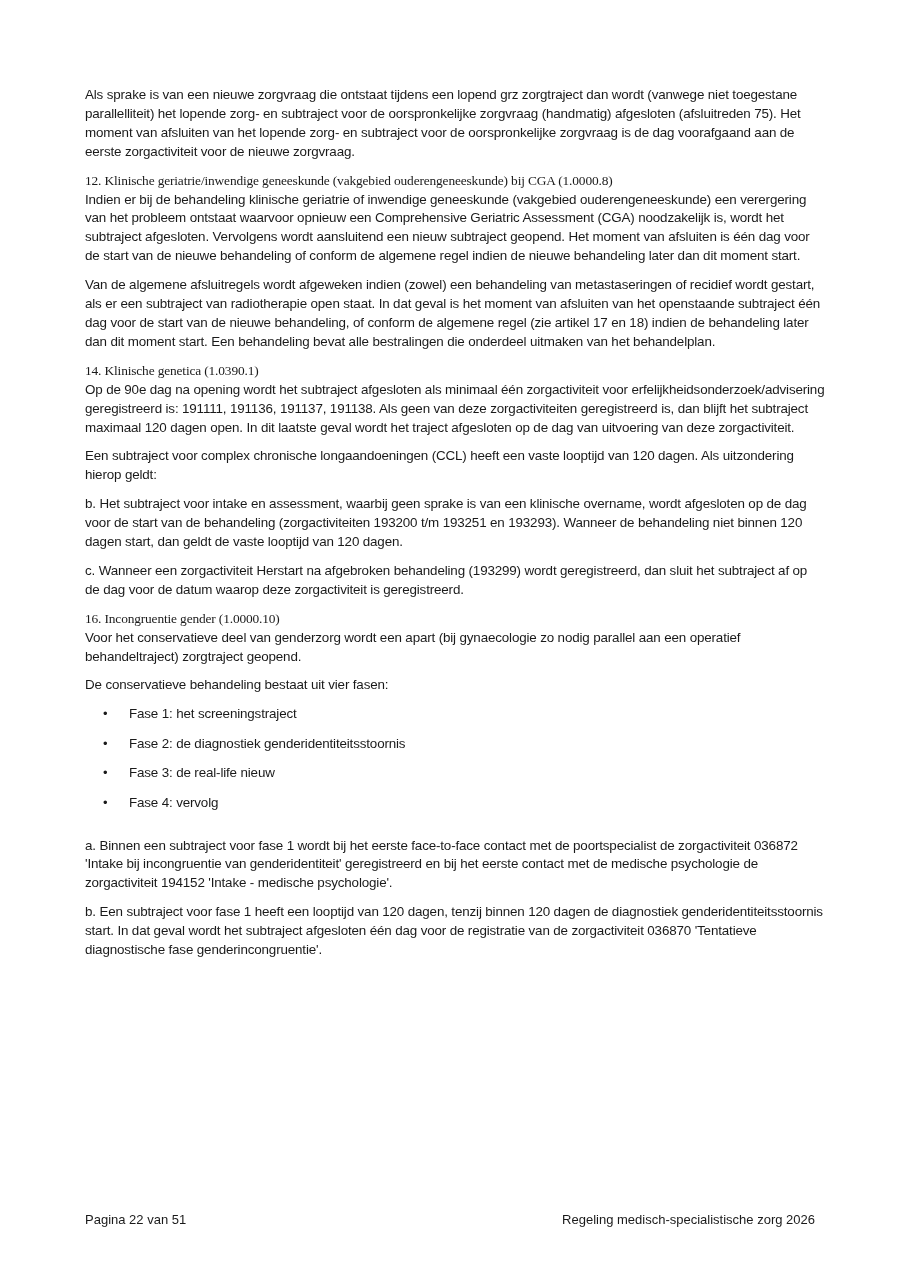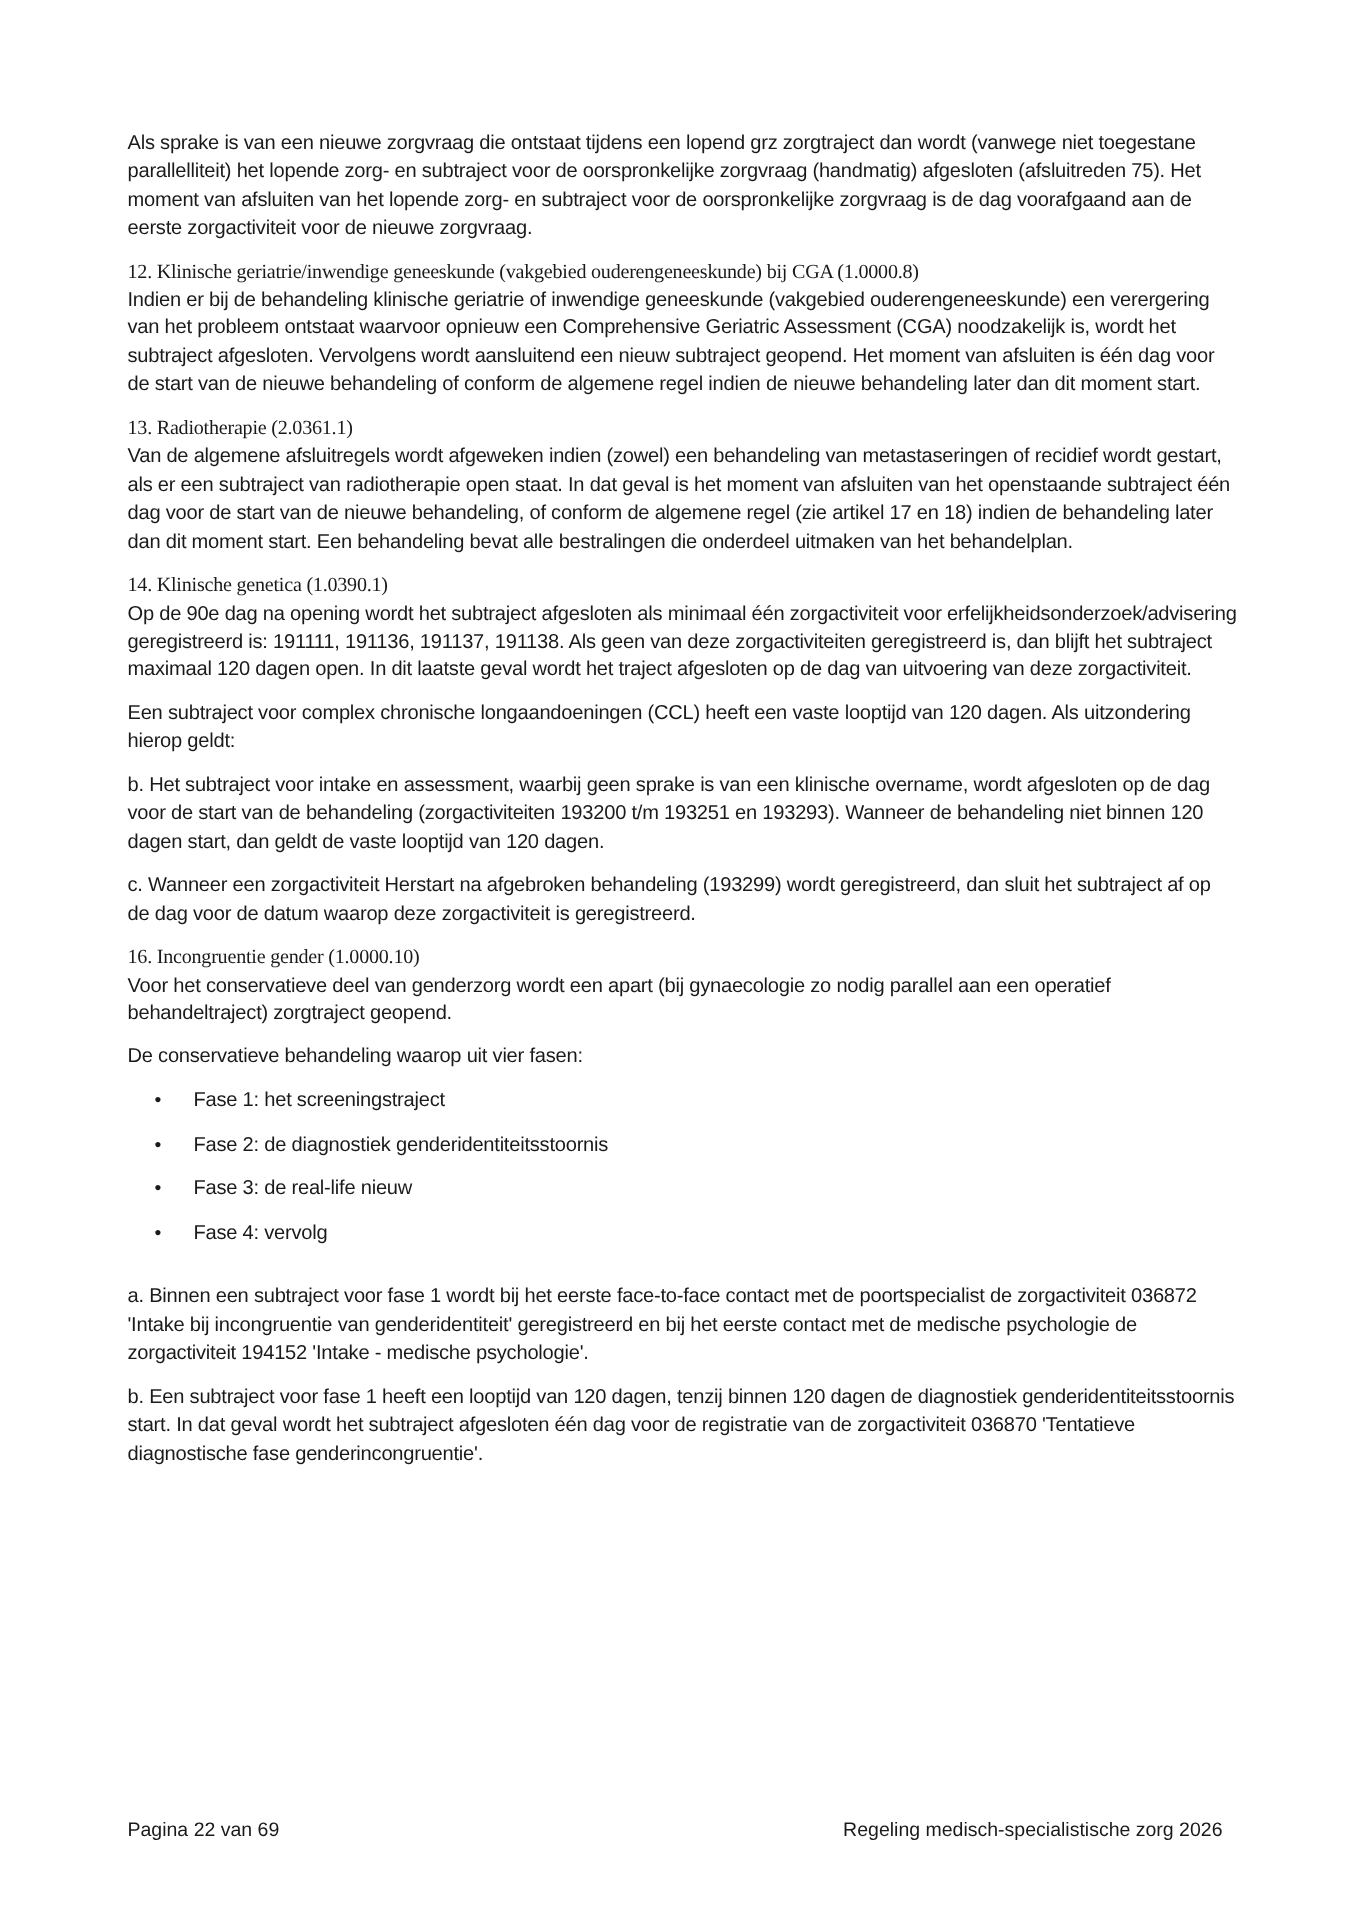--- a/index.html
+++ b/index.html
@@ -31,48 +31,47 @@
 
 <div class="page">
   <p class="p">Als sprake is van een nieuwe zorgvraag die ontstaat tijdens een lopend grz zorgtraject dan wordt (vanwege niet toegestane parallelliteit) het lopende zorg- en subtraject voor de oorspronkelijke zorgvraag (handmatig) afgesloten (afsluitreden 75). Het moment van afsluiten van het lopende zorg- en subtraject voor de oorspronkelijke zorgvraag is de dag voorafgaand aan de eerste zorgactiviteit voor de nieuwe zorgvraag.</p>
 
   <p class="p">
     <span class="heading">12. Klinische geriatrie/inwendige geneeskunde (vakgebied ouderengeneeskunde) bij CGA (1.0000.8)</span>
     <span>Indien er bij de behandeling klinische geriatrie of inwendige geneeskunde (vakgebied ouderengeneeskunde) een verergering van het probleem ontstaat waarvoor opnieuw een Comprehensive Geriatric Assessment (CGA) noodzakelijk is, wordt het subtraject afgesloten. Vervolgens wordt aansluitend een nieuw subtraject geopend. Het moment van afsluiten is één dag voor de start van de nieuwe behandeling of conform de algemene regel indien de nieuwe behandeling later dan dit moment start.</span>
   </p>
 
   <p class="p">
-    <span class="heading">13. Radiotherapie (2.0361.1)</span>
     <span>Van de algemene afsluitregels wordt afgeweken indien (zowel) een behandeling van metastaseringen of recidief wordt gestart, als er een subtraject van radiotherapie open staat. In dat geval is het moment van afsluiten van het openstaande subtraject één dag voor de start van de nieuwe behandeling, of conform de algemene regel (zie artikel 17 en 18) indien de behandeling later dan dit moment start. Een behandeling bevat alle bestralingen die onderdeel uitmaken van het behandelplan.</span>
   </p>
 
   <p class="p">
     <span class="heading">14. Klinische genetica (1.0390.1)</span>
     <span>Op de 90e dag na opening wordt het subtraject afgesloten als minimaal één zorgactiviteit voor erfelijkheidsonderzoek/advisering geregistreerd is: 191111, 191136, 191137, 191138. Als geen van deze zorgactiviteiten geregistreerd is, dan blijft het subtraject maximaal 120 dagen open. In dit laatste geval wordt het traject afgesloten op de dag van uitvoering van deze zorgactiviteit.</span>
   </p>
 
   <p class="p">
     <span>Een subtraject voor complex chronische longaandoeningen (CCL) heeft een vaste looptijd van 120 dagen. Als uitzondering hierop geldt:</span>
   </p>
   <p class="p">b. Het subtraject voor intake en assessment, waarbij geen sprake is van een klinische overname, wordt afgesloten op de dag voor de start van de behandeling (zorgactiviteiten 193200 t/m 193251 en 193293). Wanneer de behandeling niet binnen 120 dagen start, dan geldt de vaste looptijd van 120 dagen.</p>
   <p class="p">c. Wanneer een zorgactiviteit Herstart na afgebroken behandeling (193299) wordt geregistreerd, dan sluit het subtraject af op de dag voor de datum waarop deze zorgactiviteit is geregistreerd.</p>
 
   <p class="p">
     <span class="heading">16. Incongruentie gender (1.0000.10)</span>
     <span>Voor het conservatieve deel van genderzorg wordt een apart (bij gynaecologie zo nodig parallel aan een operatief behandeltraject) zorgtraject geopend.</span>
   </p>
-  <p class="p">De conservatieve behandeling waarop uit vier fasen:</p>
+  <p class="p">De conservatieve behandeling bestaat uit vier fasen:</p>
 
   <ul class="bullets">
     <li><span class="dot">•</span><span>Fase 1: het screeningstraject</span></li>
     <li><span class="dot">•</span><span>Fase 2: de diagnostiek genderidentiteitsstoornis</span></li>
     <li><span class="dot">•</span><span>Fase 3: de real-life nieuw</span></li>
     <li><span class="dot">•</span><span>Fase 4: vervolg</span></li>
   </ul>
 
   <p class="p">a. Binnen een subtraject voor fase 1 wordt bij het eerste face-to-face contact met de poortspecialist de zorgactiviteit 036872 'Intake bij incongruentie van genderidentiteit' geregistreerd en bij het eerste contact met de medische psychologie de zorgactiviteit 194152 'Intake - medische psychologie'.</p>
   <p class="p">b. Een subtraject voor fase 1 heeft een looptijd van 120 dagen, tenzij binnen 120 dagen de diagnostiek genderidentiteitsstoornis start. In dat geval wordt het subtraject afgesloten één dag voor de registratie van de zorgactiviteit 036870 'Tentatieve diagnostische fase genderincongruentie'.</p>
 </div>
 
 <div class="footer">
-  <span>Pagina 22 van 69</span>
+  <span>Pagina 22 van 51</span>
   <span>Regeling medisch-specialistische zorg 2026</span>
 </div>
 
 </body></html>

